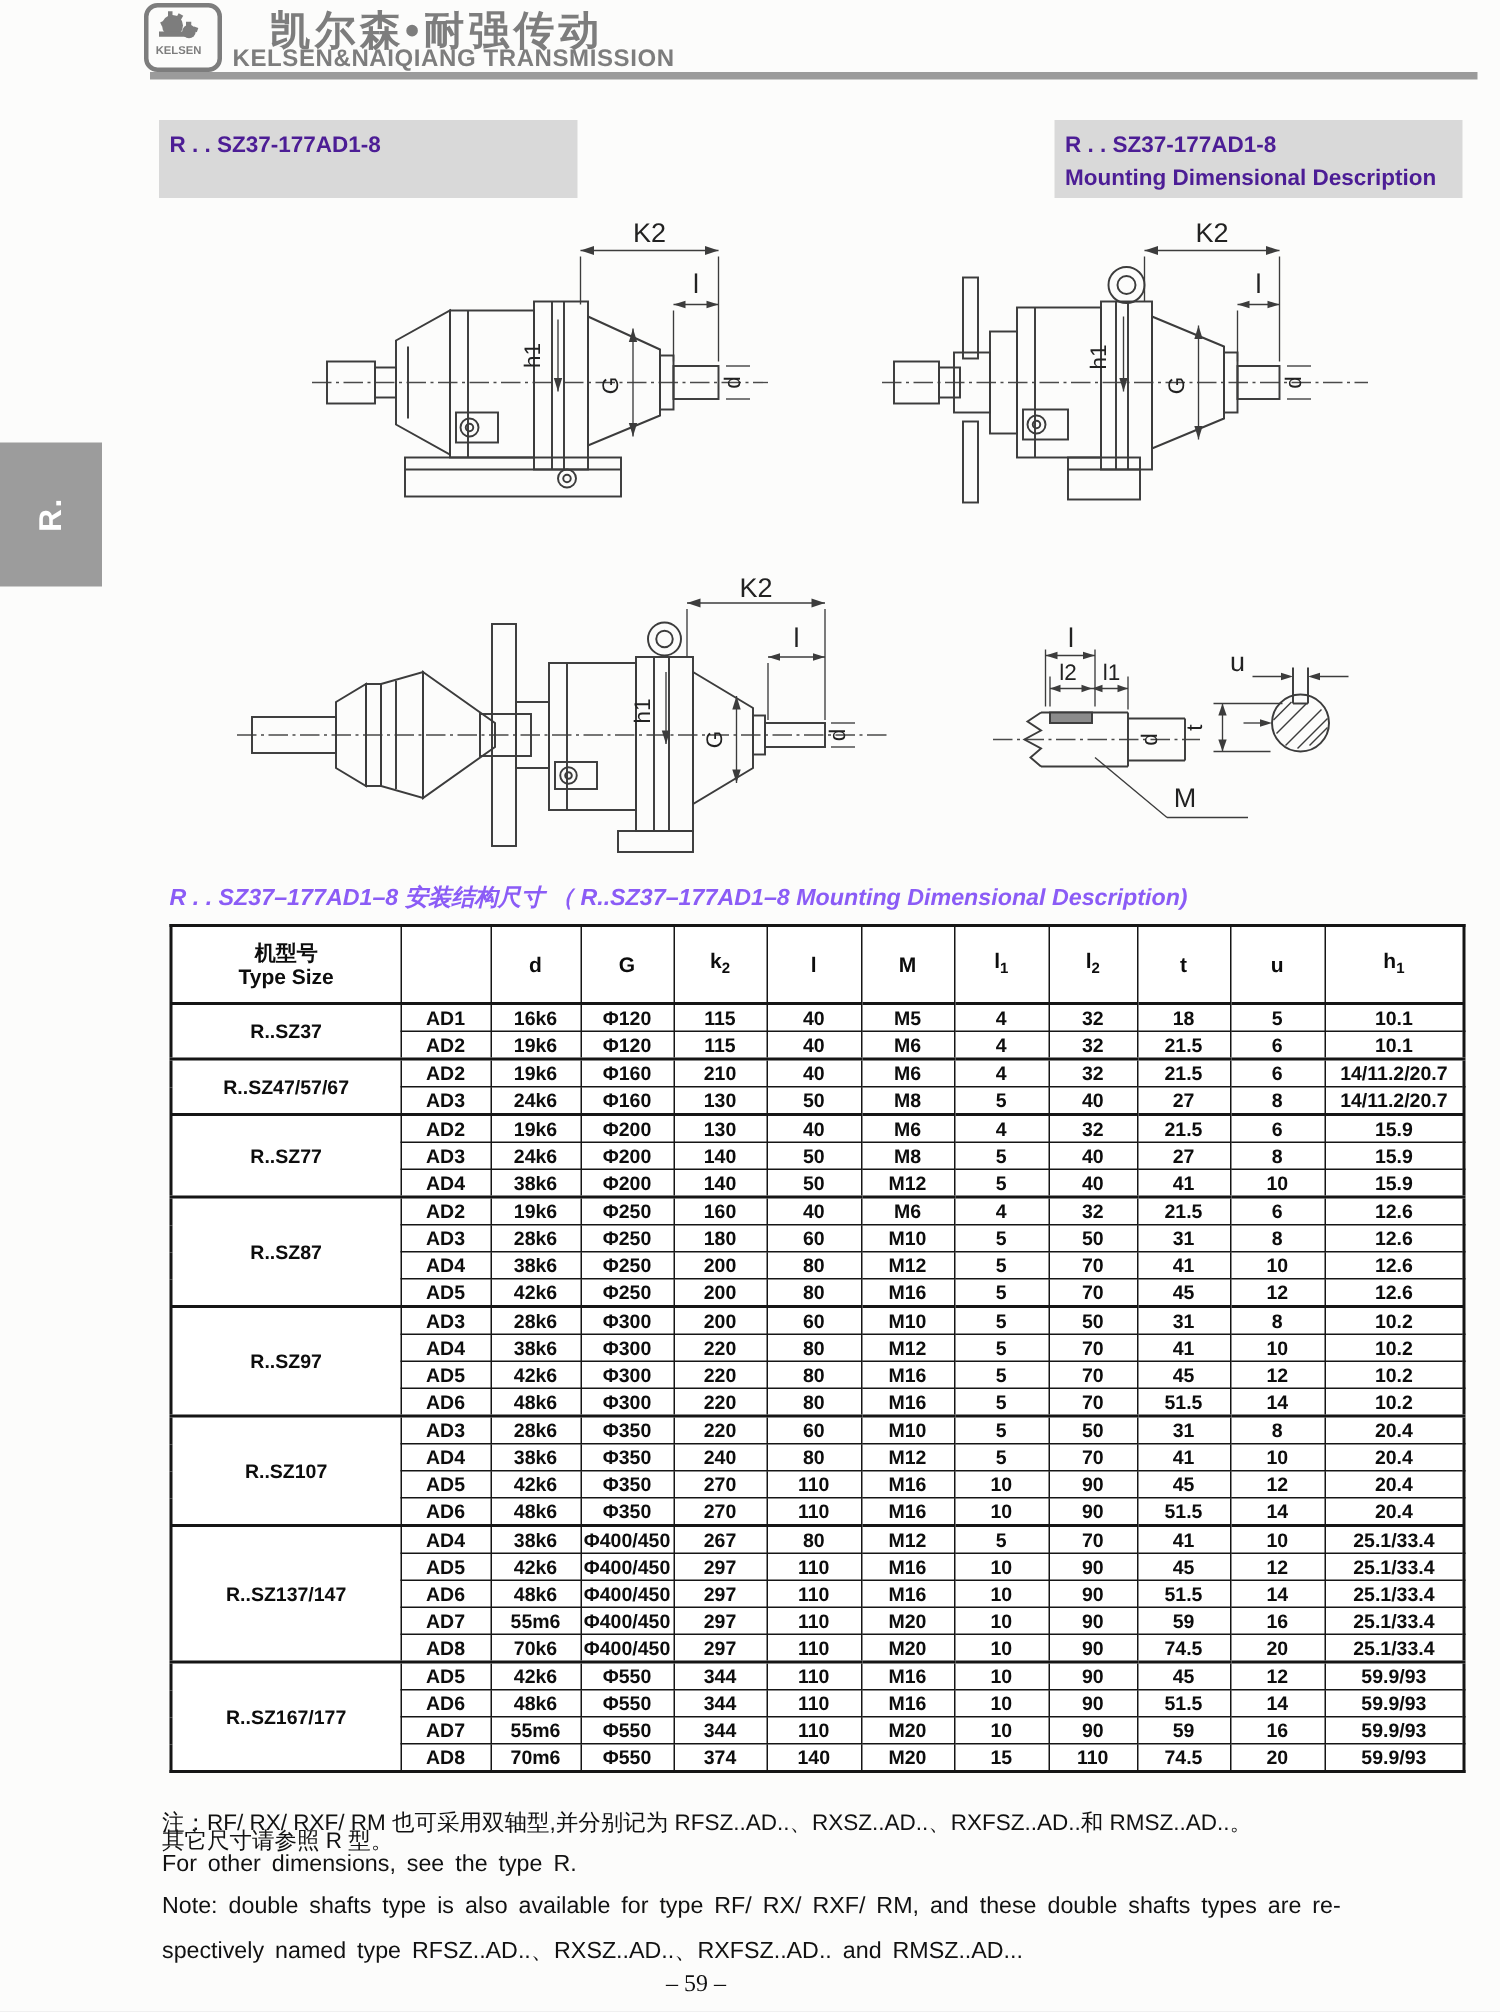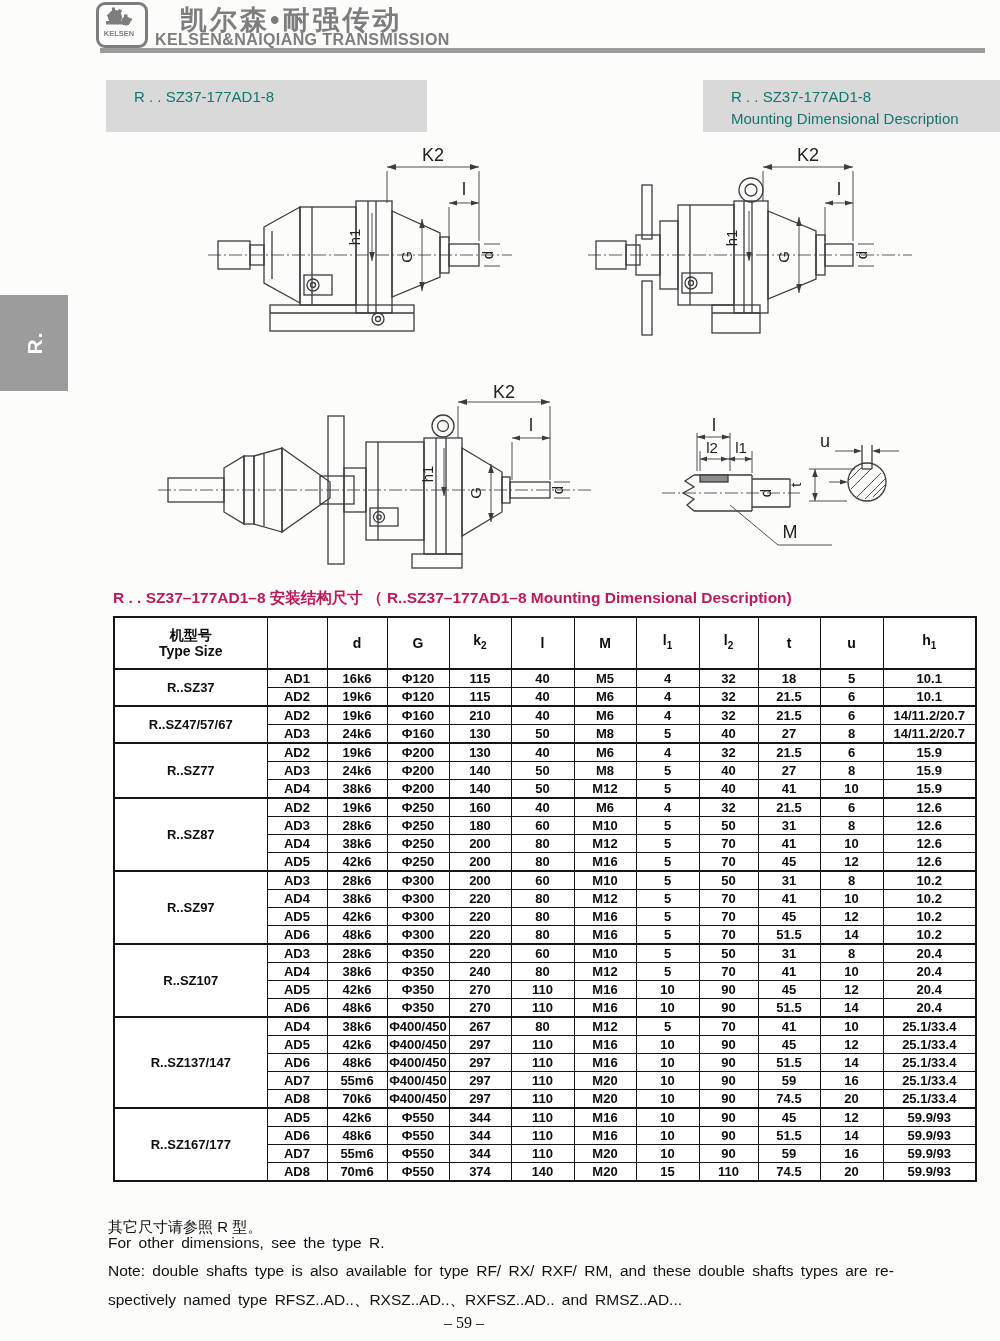--- a/index.html
+++ b/index.html
@@ -6,41 +6,41 @@
   .page{position:relative;width:1000px;height:1341px;background:#fcfcfb;font-family:"Liberation Sans",sans-serif;overflow:hidden;margin:0 auto;}
   .abs{position:absolute;}
 
   
   .badge{left:96px;top:2px;width:46px;height:40px;border:3px solid #7d7d7d;border-radius:9px;}
   .brand-cn{left:154px;top:2px;font-size:27px;font-weight:bold;color:#7d7d7d;letter-spacing:3px;margin-left:26px;}
   .brand-en{left:155px;top:31px;font-size:16px;font-weight:bold;color:#7d7d7d;letter-spacing:.4px;}
   .hrule{left:100px;top:48px;width:885px;height:5px;background:#9b9b9b;}
 
   
-  .tblock{background:#d9d9d9;padding:6px 28px;line-height:22px;font-weight:normal;color:#0f766e;}
+  .tblock{background:#d9d9d9;padding:6px 7px;line-height:22px;font-weight:bold;color:#4c1d95;}
   .tblock .l1{font-size:15px;}
   .tblock .l2{font-size:15px;}
   .tblock-left{left:106px;top:80px;width:265px;height:40px;}
   .tblock-right{left:703px;top:80px;width:258px;height:40px;}
 
   
   .side-tab{left:0;top:295px;width:68px;height:96px;background:#9c9c9c;display:flex;align-items:center;justify-content:center;}
   .side-tab span{display:block;transform:rotate(-90deg);color:#fff;font-size:21px;font-weight:bold;letter-spacing:1px;}
 
   
   svg{overflow:visible;}
   .ln{stroke:#3c3c3c;stroke-width:1.3;fill:none;}
   .thin{stroke:#3c3c3c;stroke-width:.9;fill:none;}
   .cl{stroke:#4a4a4a;stroke-width:.9;fill:none;stroke-dasharray:13 3 2 3;}
   .ar{fill:#3c3c3c;stroke:none;}
   .dimtxt{font-family:"Liberation Sans",sans-serif;font-size:15px;fill:#222;}
   .dimtxt.big{font-size:18px;}
 
   
-  .tbl-title{left:113px;top:588px;font-size:15.5px;font-weight:bold;color:#be185d;}
+  .tbl-title{left:113px;top:588px;font-size:15.5px;font-weight:bold;color:#8b5cf6;font-style:italic;}
   .tbl-wrap{left:113px;top:616px;}
   table.dims{border-collapse:collapse;table-layout:fixed;width:862px;border:2px solid #151515;background:#fff;}
   table.dims th,table.dims td{border:1px solid #151515;text-align:center;vertical-align:middle;
     font-size:13px;font-weight:bold;color:#0d0d0d;padding:0;height:17px;line-height:16px;white-space:nowrap;overflow:hidden;}
   table.dims thead th{height:50px;border-bottom:2px solid #151515;font-size:14px;}
   table.dims thead th sub{font-size:10px;}
   table.dims tr.group-start td{border-top:2px solid #151515;}
   td.type-cell{font-size:13.5px;margin-top:40px;}
 
   
@@ -708,18 +708,19 @@
             <td>110</td>
             <td>74.5</td>
             <td>20</td>
             <td>59.9/93</td>
           </tr>
         </tbody>
     </table>
   </div>
 
   <div class="abs foot f-cn" style="top:1178px;margin-top:40px;">其它尺寸请参照  R 型。</div>
+  <div class="abs foot f-cn" style="top:1206px;">注：RF/ RX/ RXF/ RM 也可采用双轴型,并分别记为  RFSZ..AD..、RXSZ..AD..、RXFSZ..AD..和  RMSZ..AD..。</div>
   <div class="abs foot f-en" style="top:1234px;">For other dimensions, see the type  R.</div>
   <div class="abs foot f-en" style="top:1262px;">Note:  double shafts type is also available for type  RF/ RX/ RXF/ RM,  and these double shafts types are re-</div>
   <div class="abs foot f-en" style="top:1290px;">spectively named type  RFSZ..AD..、RXSZ..AD..、RXFSZ..AD.. and  RMSZ..AD...</div>
   <div class="abs pageno">– 59 –</div>
 
 </div>
 
 </body></html>

